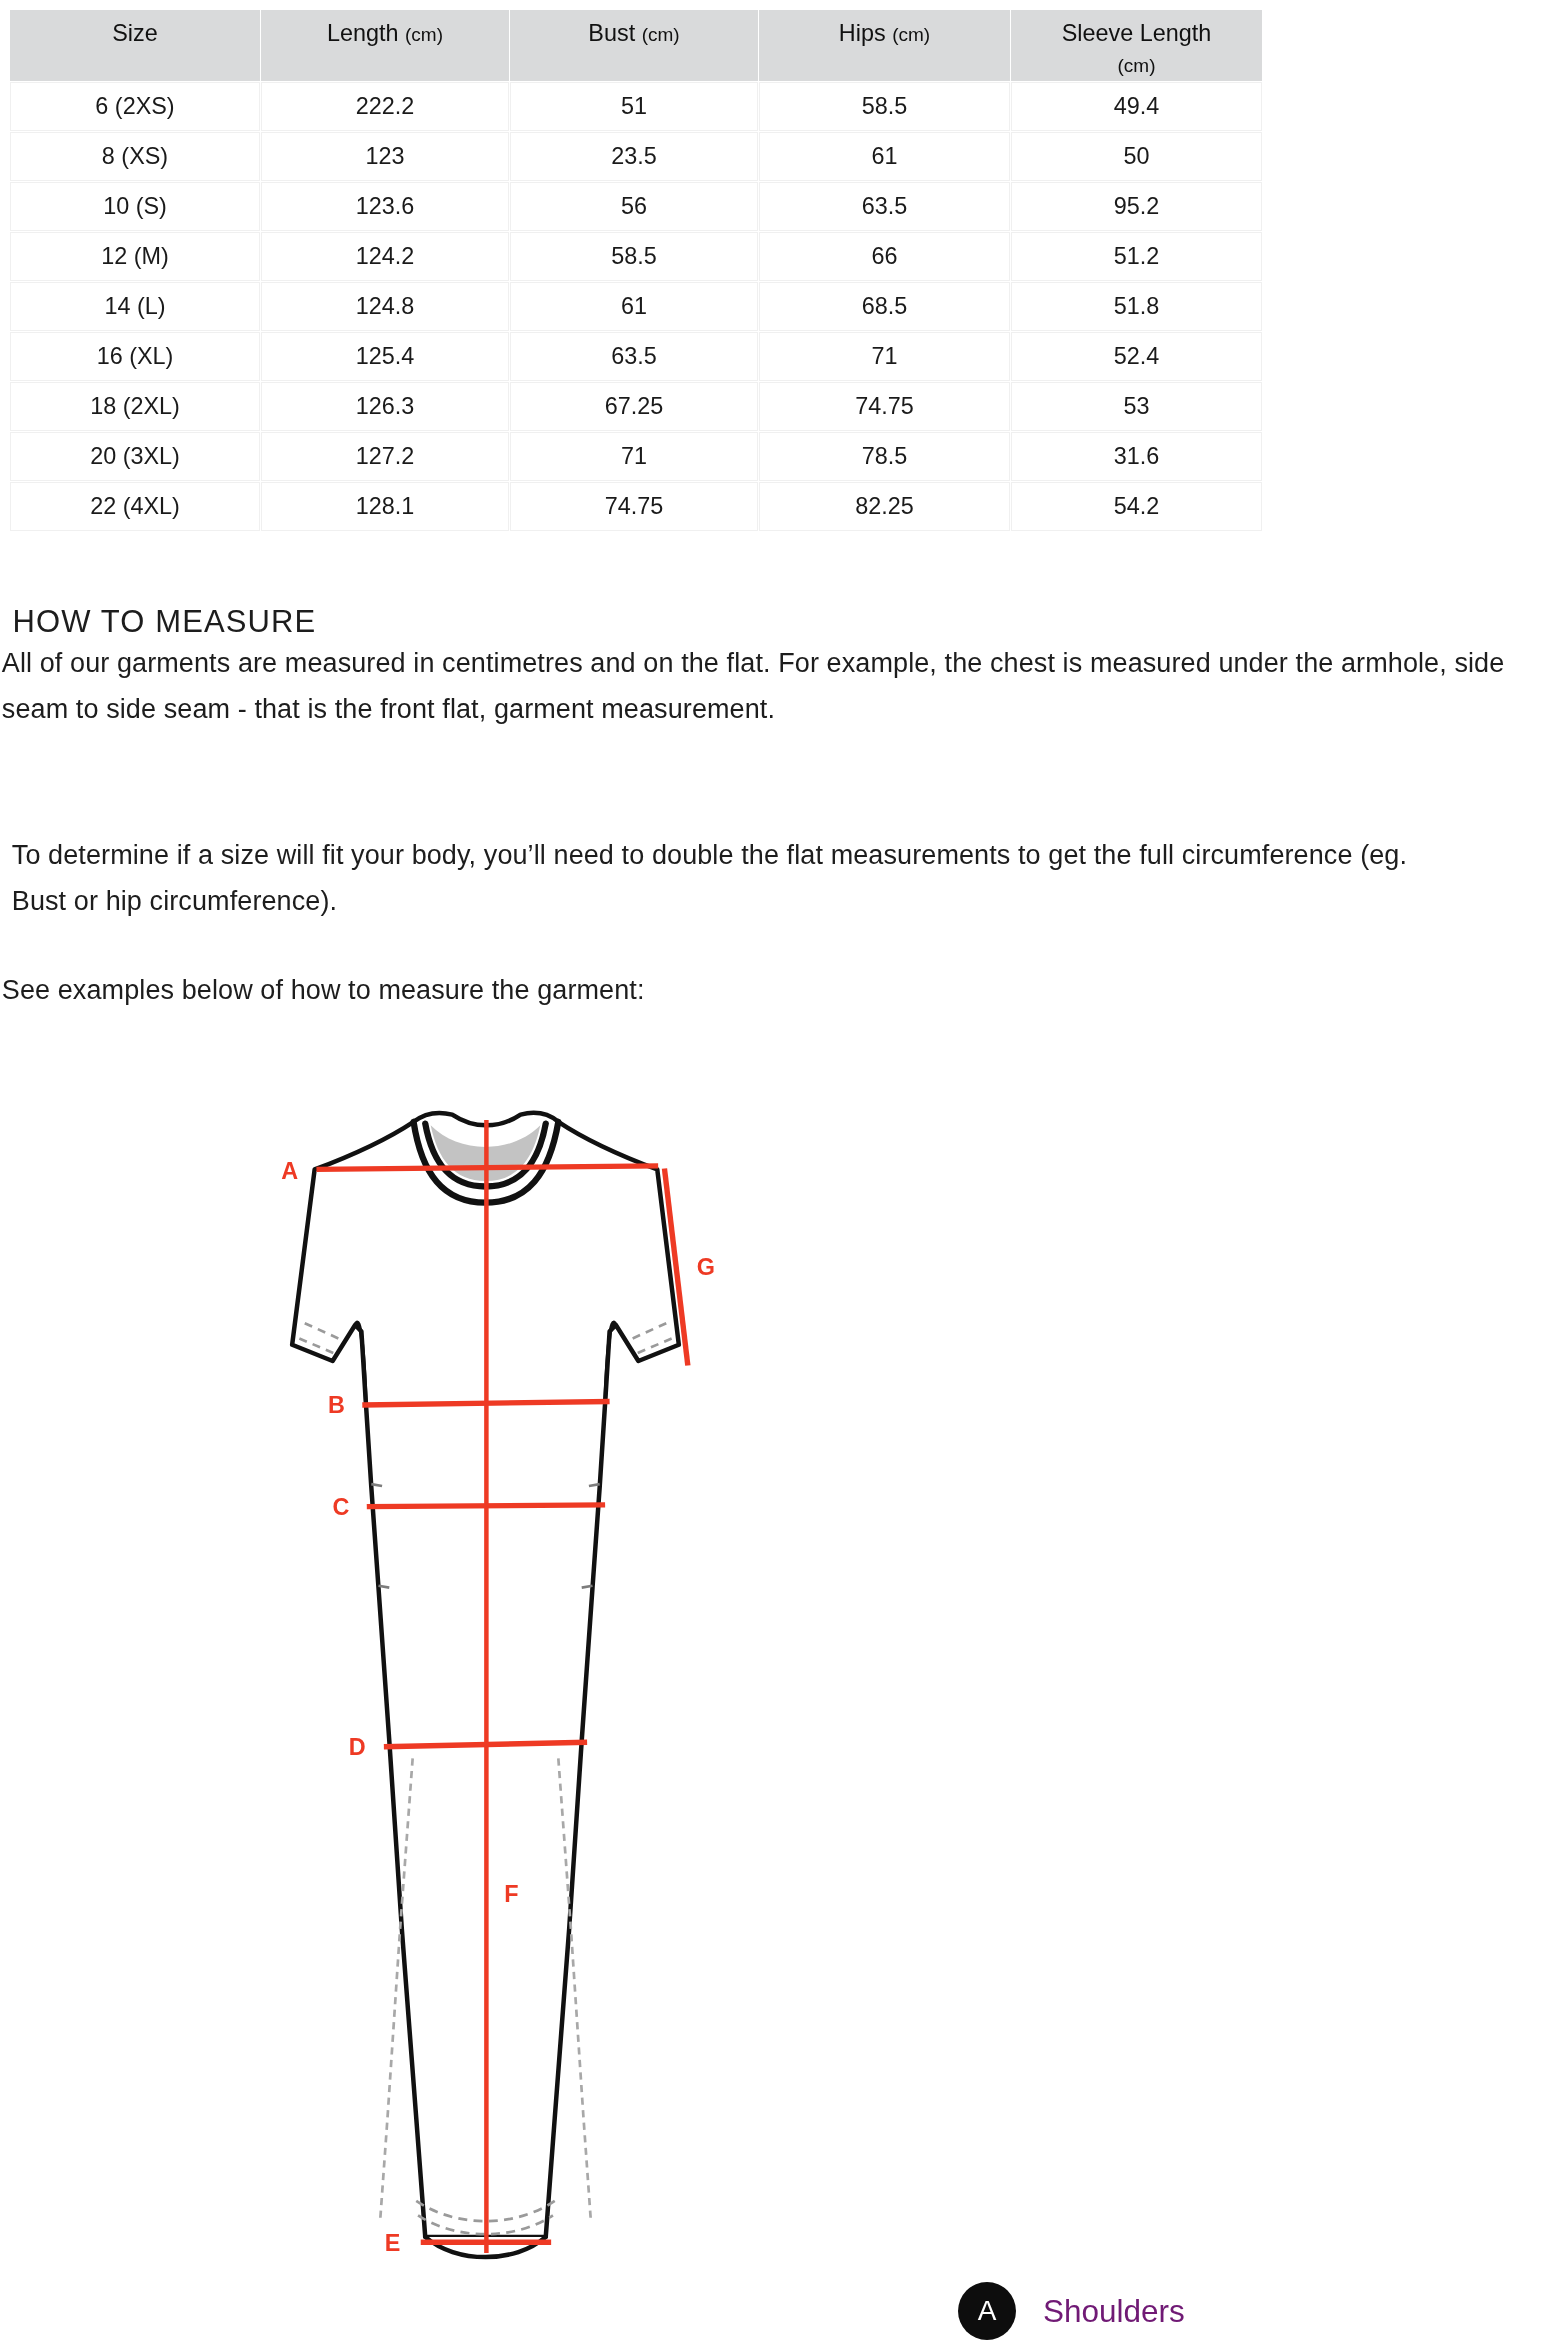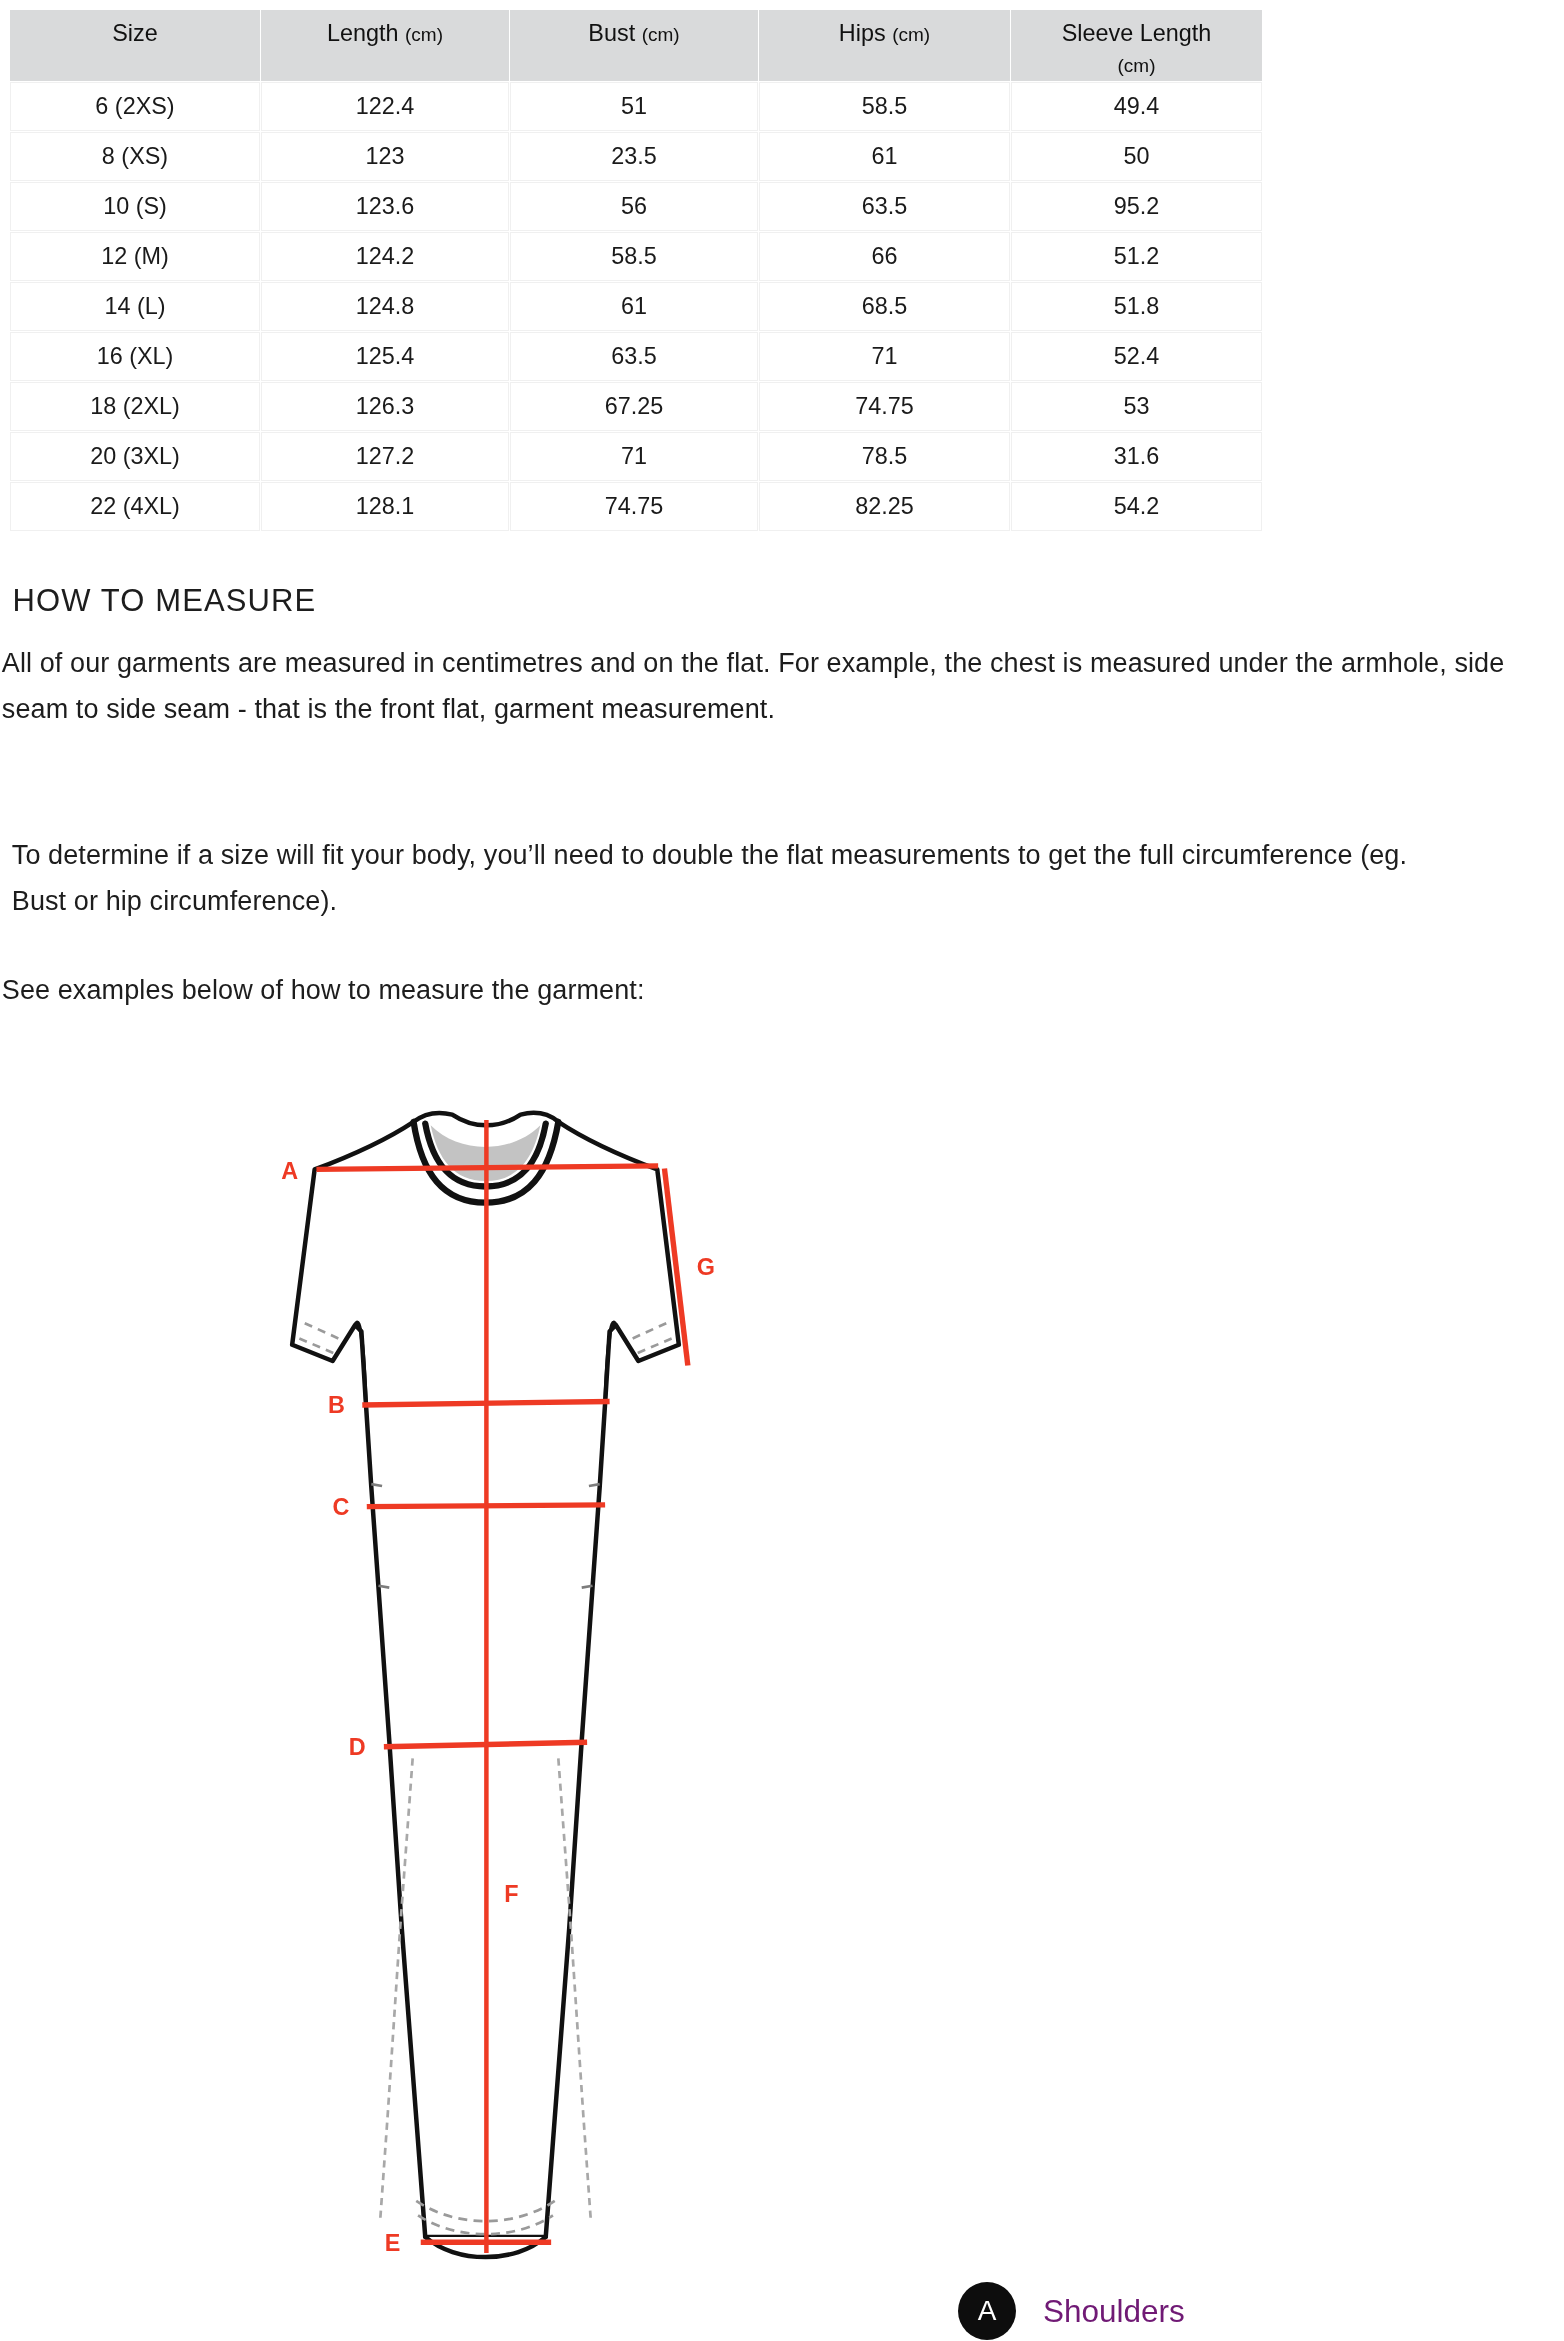--- a/index.html
+++ b/index.html
@@ -68,21 +68,21 @@
     padding-top: 9px;
     font-size: 23.4px;
     line-height: 29px;
     color: #1a1a1a;
   }
 
   
   .how-title {
     position: absolute;
     left: 12.6px;
-    top: 583px;
+    top: 604px;
     font-size: 31px;
     letter-spacing: 1.1px;
     color: #1d1d1d;
     font-weight: normal;
     white-space: nowrap;
   }
   .para {
     position: absolute;
     left: 1.8px;
     font-size: 27px;
@@ -181,21 +181,21 @@
           <span class="hdr-inner">
             <span>Sleeve Length</span><br>
             <span class="hdr-unit">(cm)</span>
           </span>
         </th>
       </tr>
     </thead>
     <tbody id="size-table-body">
         <tr>
           <td>6 (2XS)</td>
-          <td>122.4</td>
+          <td>222.2</td>
           <td>51</td>
           <td>58.5</td>
           <td>49.4</td>
         </tr>
         <tr>
           <td>8 (XS)</td>
           <td>123</td>
           <td>23.5</td>
           <td>61</td>
           <td>50</td>

